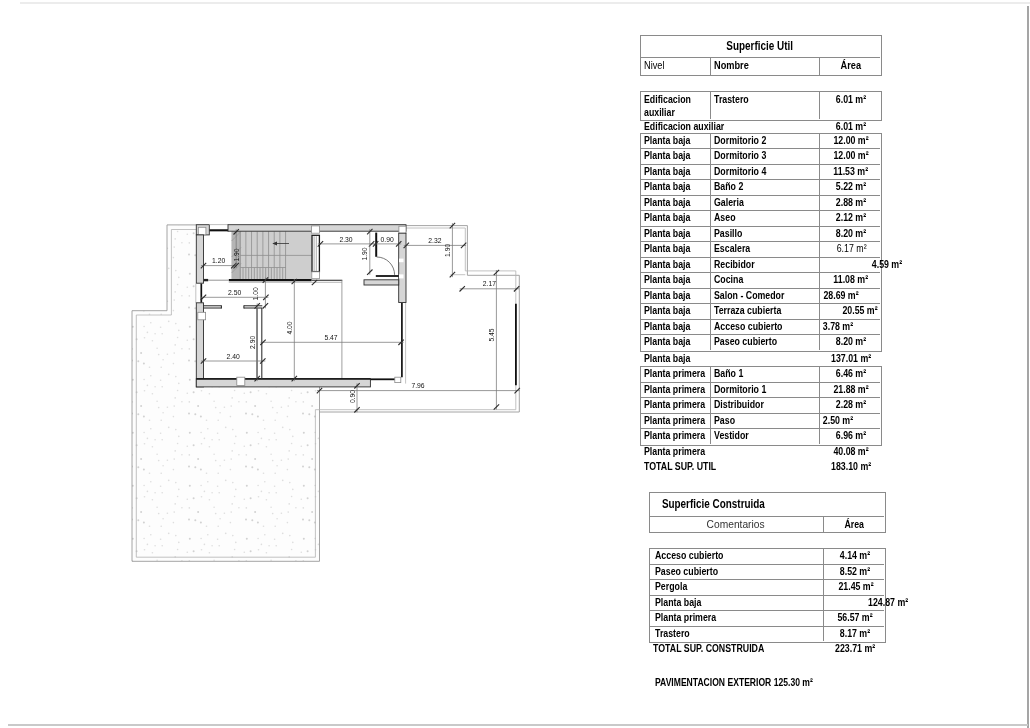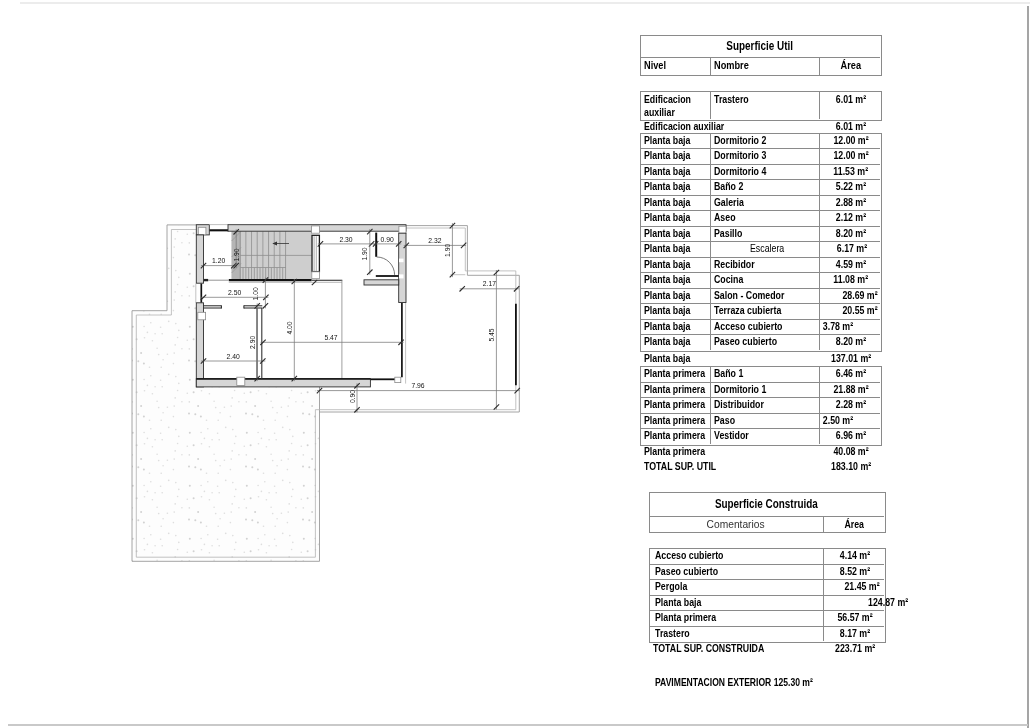--- a/index.html
+++ b/index.html
@@ -186,21 +186,21 @@
 <line x1="514.5" y1="393.3" x2="519.9000000000001" y2="387.90000000000003" stroke="#2a2a2a" stroke-width="1.1"></line>
 <text x="418" y="388.20000000000005" font-size="8" fill="#111" text-anchor="middle" textLength="13.2" lengthAdjust="spacingAndGlyphs">7.96</text>
 <line x1="357" y1="383.3" x2="357" y2="412.3" stroke="#777" stroke-width="0.75"></line>
 <line x1="354.3" y1="388.5" x2="359.7" y2="383.1" stroke="#2a2a2a" stroke-width="1.1"></line>
 <line x1="354.3" y1="412.5" x2="359.7" y2="407.1" stroke="#2a2a2a" stroke-width="1.1"></line>
 <text x="354.8" y="396.5" font-size="8" fill="#111" text-anchor="middle" textLength="13.2" lengthAdjust="spacingAndGlyphs" transform="rotate(-90 354.8 396.5)">0.90</text>
 <line x1="311.8" y1="285.2" x2="317.2" y2="279.8" stroke="#2a2a2a" stroke-width="1.1"></line>
 </svg>
 <div style="position:absolute;left:639.7px;top:35.2px;width:240.69999999999993px;height:38.8px;border:1px solid #8a8a8a;"></div>
 <div style="position:absolute;left:639.7px;top:35.2px;width:240.69999999999993px;height:21.6px;border-bottom:1px solid #8a8a8a;font-weight:bold;font-size:12.4px;text-align:center;line-height:22.8px;"><span class="sxc">Superficie Util</span></div>
-<div style="position:absolute;left:643.7px;top:57.4px;height:17.8px;line-height:17.8px;font-weight:bold;font-size:11.5px;"><span class="sx">Nivel</span></div>
+<div style="position:absolute;left:643.7px;top:57.4px;height:17.8px;line-height:17.8px;font-weight:normal;font-size:11.5px;"><span class="sx">Nivel</span></div>
 <div style="position:absolute;left:713.6px;top:57.4px;height:17.8px;line-height:17.8px;font-weight:bold;font-size:11.5px;"><span class="sx">Nombre</span></div>
 <div style="position:absolute;left:819.1px;top:57.4px;width:63.299999999999955px;height:17.8px;line-height:17.8px;text-align:center;font-weight:bold;font-size:11.5px;"><span class="sxc">Área</span></div>
 <div style="position:absolute;left:709.6px;top:57.4px;width:0;height:18.6px;border-left:1px solid #8a8a8a;"></div>
 <div style="position:absolute;left:819.1px;top:57.4px;width:0;height:18.6px;border-left:1px solid #8a8a8a;"></div>
 <div style="position:absolute;left:639.7px;top:91.0px;width:240.69999999999993px;height:27.6055px;border:1px solid #8a8a8a;"></div>
 <div style="position:absolute;left:709.6px;top:91.0px;width:0;height:27.6055px;border-left:1px solid #8a8a8a;"></div>
 <div style="position:absolute;left:819.1px;top:91.0px;width:0;height:27.6055px;border-left:1px solid #8a8a8a;"></div>
 <div style="position:absolute;left:643.7px;top:92.8px;font-weight:bold;font-size:11px;line-height:12.9px;"><span class="sx">Edificacion<br>auxiliar</span></div>
 <div style="position:absolute;left:713.6px;top:92.8px;font-weight:bold;font-size:11px;line-height:12.9px;"><span class="sx">Trastero</span></div>
 <div style="position:absolute;left:819.1px;top:92.8px;width:63.299999999999955px;text-align:center;font-weight:bold;font-size:11px;line-height:12.9px;"><span class="sxc">6.01 m²</span></div>
@@ -231,34 +231,34 @@
 <div style="position:absolute;left:639.7px;top:210.4px;width:240.69999999999993px;height:0;border-top:1px solid #8a8a8a;"></div>
 <div style="position:absolute;left:643.7px;top:210.4px;height:15.5px;font-weight:bold;font-size:11px;line-height:15.5px;white-space:nowrap;"><span class="sx">Planta baja</span></div>
 <div style="position:absolute;left:713.6px;top:210.4px;height:15.5px;font-weight:bold;font-size:11px;line-height:15.5px;white-space:nowrap;"><span class="sx">Aseo</span></div>
 <div style="position:absolute;left:819.1px;top:210.4px;width:63.299999999999955px;height:15.5px;text-align:center;font-weight:bold;font-size:11px;line-height:15.5px;"><span class="sxc">2.12 m²</span></div>
 <div style="position:absolute;left:639.7px;top:225.9px;width:240.69999999999993px;height:0;border-top:1px solid #8a8a8a;"></div>
 <div style="position:absolute;left:643.7px;top:225.9px;height:15.5px;font-weight:bold;font-size:11px;line-height:15.5px;white-space:nowrap;"><span class="sx">Planta baja</span></div>
 <div style="position:absolute;left:713.6px;top:225.9px;height:15.5px;font-weight:bold;font-size:11px;line-height:15.5px;white-space:nowrap;"><span class="sx">Pasillo</span></div>
 <div style="position:absolute;left:819.1px;top:225.9px;width:63.299999999999955px;height:15.5px;text-align:center;font-weight:bold;font-size:11px;line-height:15.5px;"><span class="sxc">8.20 m²</span></div>
 <div style="position:absolute;left:639.7px;top:241.4px;width:240.69999999999993px;height:0;border-top:1px solid #8a8a8a;"></div>
 <div style="position:absolute;left:643.7px;top:241.4px;height:15.5px;font-weight:bold;font-size:11px;line-height:15.5px;white-space:nowrap;"><span class="sx">Planta baja</span></div>
-<div style="position:absolute;left:713.6px;top:241.4px;height:15.5px;font-weight:normal;font-size:11px;line-height:15.5px;white-space:nowrap;margin-left:36px;"><span class="sx">Escalera</span></div>
-<div style="position:absolute;left:819.1px;top:241.4px;width:66px;height:15.5px;text-align:center;font-weight:bold;font-size:11px;line-height:15.5px;"><span class="sxc">6.17 m²</span></div>
+<div style="position:absolute;left:713.6px;top:241.4px;height:15.5px;font-weight:bold;font-size:11px;line-height:15.5px;white-space:nowrap;"><span class="sx">Escalera</span></div>
+<div style="position:absolute;left:819.1px;top:241.4px;width:66px;height:15.5px;text-align:center;font-weight:normal;font-size:11px;line-height:15.5px;"><span class="sxc">6.17 m²</span></div>
 <div style="position:absolute;left:639.7px;top:256.9px;width:240.69999999999993px;height:0;border-top:1px solid #8a8a8a;"></div>
 <div style="position:absolute;left:643.7px;top:256.9px;height:15.5px;font-weight:bold;font-size:11px;line-height:15.5px;white-space:nowrap;"><span class="sx">Planta baja</span></div>
 <div style="position:absolute;left:713.6px;top:256.9px;height:15.5px;font-weight:bold;font-size:11px;line-height:15.5px;white-space:nowrap;"><span class="sx">Recibidor</span></div>
-<div style="position:absolute;left:819.1px;top:256.9px;width:63.299999999999955px;height:15.5px;text-align:center;font-weight:bold;font-size:11px;line-height:15.5px;"><span class="sxc">4.59 m²</span></div>
+<div style="position:absolute;left:819.1px;top:256.9px;width:63.299999999999955px;height:15.5px;text-align:center;font-weight:bold;font-size:11px;line-height:15.5px;padding-left:36px;"><span class="sxc">4.59 m²</span></div>
 <div style="position:absolute;left:639.7px;top:272.4px;width:240.69999999999993px;height:0;border-top:1px solid #8a8a8a;"></div>
 <div style="position:absolute;left:643.7px;top:272.4px;height:15.5px;font-weight:bold;font-size:11px;line-height:15.5px;white-space:nowrap;"><span class="sx">Planta baja</span></div>
 <div style="position:absolute;left:713.6px;top:272.4px;height:15.5px;font-weight:bold;font-size:11px;line-height:15.5px;white-space:nowrap;"><span class="sx">Cocina</span></div>
 <div style="position:absolute;left:819.1px;top:272.4px;width:63.299999999999955px;height:15.5px;text-align:center;font-weight:bold;font-size:11px;line-height:15.5px;"><span class="sxc">11.08 m²</span></div>
 <div style="position:absolute;left:639.7px;top:287.9px;width:240.69999999999993px;height:0;border-top:1px solid #8a8a8a;"></div>
 <div style="position:absolute;left:643.7px;top:287.9px;height:15.5px;font-weight:bold;font-size:11px;line-height:15.5px;white-space:nowrap;"><span class="sx">Planta baja</span></div>
 <div style="position:absolute;left:713.6px;top:287.9px;height:15.5px;font-weight:bold;font-size:11px;line-height:15.5px;white-space:nowrap;"><span class="sx">Salon - Comedor</span></div>
-<div style="position:absolute;left:819.1px;top:287.9px;width:63.299999999999955px;height:15.5px;text-align:right;font-weight:bold;font-size:11px;line-height:15.5px;"><span class="sxc">28.69 m²</span></div>
+<div style="position:absolute;left:819.1px;top:287.9px;width:63.299999999999955px;height:15.5px;text-align:left;font-weight:bold;font-size:11px;line-height:15.5px;"><span class="sxc">28.69 m²</span></div>
 <div style="position:absolute;left:639.7px;top:303.4px;width:240.69999999999993px;height:0;border-top:1px solid #8a8a8a;"></div>
 <div style="position:absolute;left:643.7px;top:303.4px;height:15.5px;font-weight:bold;font-size:11px;line-height:15.5px;white-space:nowrap;"><span class="sx">Planta baja</span></div>
 <div style="position:absolute;left:713.6px;top:303.4px;height:15.5px;font-weight:bold;font-size:11px;line-height:15.5px;white-space:nowrap;"><span class="sx">Terraza cubierta</span></div>
 <div style="position:absolute;left:819.1px;top:303.4px;width:63.299999999999955px;height:15.5px;text-align:right;font-weight:bold;font-size:11px;line-height:15.5px;"><span class="sxc">20.55 m²</span></div>
 <div style="position:absolute;left:639.7px;top:318.9px;width:240.69999999999993px;height:0;border-top:1px solid #8a8a8a;"></div>
 <div style="position:absolute;left:643.7px;top:318.9px;height:15.5px;font-weight:bold;font-size:11px;line-height:15.5px;white-space:nowrap;"><span class="sx">Planta baja</span></div>
 <div style="position:absolute;left:713.6px;top:318.9px;height:15.5px;font-weight:bold;font-size:11px;line-height:15.5px;white-space:nowrap;"><span class="sx">Acceso cubierto</span></div>
 <div style="position:absolute;left:819.1px;top:318.9px;width:63.299999999999955px;height:15.5px;text-align:left;font-weight:bold;font-size:11px;line-height:15.5px;"><span class="sxc">3.78 m²</span></div>
 <div style="position:absolute;left:639.7px;top:334.4px;width:240.69999999999993px;height:0;border-top:1px solid #8a8a8a;"></div>
 <div style="position:absolute;left:643.7px;top:334.4px;height:15.5px;font-weight:bold;font-size:11px;line-height:15.5px;white-space:nowrap;"><span class="sx">Planta baja</span></div>
@@ -286,34 +286,34 @@
 <div style="position:absolute;left:819.1px;top:412.7px;width:63.299999999999955px;height:15.5px;text-align:left;font-weight:bold;font-size:11px;line-height:15.5px;"><span class="sxc">2.50 m²</span></div>
 <div style="position:absolute;left:639.7px;top:428.2px;width:240.69999999999993px;height:0;border-top:1px solid #8a8a8a;"></div>
 <div style="position:absolute;left:643.7px;top:428.2px;height:15.5px;font-weight:bold;font-size:11px;line-height:15.5px;white-space:nowrap;"><span class="sx">Planta primera</span></div>
 <div style="position:absolute;left:713.6px;top:428.2px;height:15.5px;font-weight:bold;font-size:11px;line-height:15.5px;white-space:nowrap;"><span class="sx">Vestidor</span></div>
 <div style="position:absolute;left:819.1px;top:428.2px;width:63.299999999999955px;height:24px;text-align:center;font-weight:bold;font-size:11px;line-height:15.5px;"><span class="sxc">6.96 m²</span></div>
 <div style="position:absolute;left:643.7px;top:444px;height:15.5px;font-weight:bold;font-size:11px;line-height:15.5px;white-space:nowrap;"><span class="sx">Planta primera</span></div>
 <div style="position:absolute;left:819.1px;top:444px;width:63.299999999999955px;height:15.5px;text-align:center;font-weight:bold;font-size:11px;line-height:15.5px;"><span class="sxc">40.08 m²</span></div>
 <div style="position:absolute;left:643.7px;top:458.5px;height:15.5px;font-weight:bold;font-size:11px;line-height:15.5px;white-space:nowrap;"><span class="sx">TOTAL SUP. UTIL</span></div>
 <div style="position:absolute;left:819.1px;top:458.5px;width:63.299999999999955px;height:15.5px;text-align:center;font-weight:bold;font-size:11px;line-height:15.5px;"><span class="sxc">183.10 m²</span></div>
 <div style="position:absolute;left:648.6px;top:491.9px;width:235.69999999999993px;height:39.4px;border:1px solid #8a8a8a;"></div>
-<div style="position:absolute;left:648.6px;top:491.9px;width:235.69999999999993px;height:24.2px;border-bottom:1px solid #8a8a8a;font-weight:bold;font-size:12.4px;text-align:center;line-height:25px;"><span class="sxc">Superficie Construida</span></div>
+<div style="position:absolute;left:648.6px;top:491.9px;width:235.69999999999993px;height:24.2px;border-bottom:1px solid #8a8a8a;font-weight:bold;font-size:12.4px;text-align:left;line-height:25px;"><span class="sxc">Superficie Construida</span></div>
 <div style="position:absolute;left:648.6px;top:517.1px;width:174.39999999999998px;height:15.8px;text-align:center;font-size:11.5px;color:#333;line-height:15.8px;"><span style="display:inline-block;transform:scaleX(0.89);">Comentarios</span></div>
 <div style="position:absolute;left:823px;top:517.1px;width:63.299999999999955px;height:15.8px;text-align:center;font-weight:bold;font-size:11px;line-height:15.8px;"><span class="sxc">Área</span></div>
 <div style="position:absolute;left:823px;top:517.1px;width:0;height:15.9px;border-left:1px solid #8a8a8a;"></div>
 <div style="position:absolute;left:648.6px;top:548px;width:235.69999999999993px;height:93.0px;border:1px solid #8a8a8a;"></div>
 <div style="position:absolute;left:823px;top:548px;width:0;height:93.0px;border-left:1px solid #8a8a8a;"></div>
 <div style="position:absolute;left:654.6px;top:548px;height:15.5px;font-weight:bold;font-size:11px;line-height:15.5px;white-space:nowrap;"><span class="sx">Acceso cubierto</span></div>
 <div style="position:absolute;left:823px;top:548px;width:63.299999999999955px;height:15.5px;text-align:center;font-weight:bold;font-size:11px;line-height:15.5px;"><span class="sxc">4.14 m²</span></div>
 <div style="position:absolute;left:648.6px;top:563.5px;width:235.69999999999993px;height:0;border-top:1px solid #8a8a8a;"></div>
 <div style="position:absolute;left:654.6px;top:563.5px;height:15.5px;font-weight:bold;font-size:11px;line-height:15.5px;white-space:nowrap;"><span class="sx">Paseo cubierto</span></div>
 <div style="position:absolute;left:823px;top:563.5px;width:63.299999999999955px;height:15.5px;text-align:center;font-weight:bold;font-size:11px;line-height:15.5px;"><span class="sxc">8.52 m²</span></div>
 <div style="position:absolute;left:648.6px;top:579.0px;width:235.69999999999993px;height:0;border-top:1px solid #8a8a8a;"></div>
 <div style="position:absolute;left:654.6px;top:579.0px;height:15.5px;font-weight:bold;font-size:11px;line-height:15.5px;white-space:nowrap;"><span class="sx">Pergola</span></div>
-<div style="position:absolute;left:823px;top:579.0px;width:55px;height:15.5px;text-align:center;font-weight:bold;font-size:11px;line-height:15.5px;padding-left:12px;"><span class="sxc">21.45 m²</span></div>
+<div style="position:absolute;left:823px;top:579.0px;width:55px;height:15.5px;text-align:right;font-weight:bold;font-size:11px;line-height:15.5px;"><span class="sxc">21.45 m²</span></div>
 <div style="position:absolute;left:648.6px;top:594.5px;width:235.69999999999993px;height:0;border-top:1px solid #8a8a8a;"></div>
 <div style="position:absolute;left:654.6px;top:594.5px;height:15.5px;font-weight:bold;font-size:11px;line-height:15.5px;white-space:nowrap;"><span class="sx">Planta baja</span></div>
 <div style="position:absolute;left:823px;top:594.5px;width:63.299999999999955px;height:15.5px;text-align:center;font-weight:bold;font-size:11px;line-height:15.5px;padding-left:33px;"><span class="sxc">124.87 m²</span></div>
 <div style="position:absolute;left:648.6px;top:610.0px;width:235.69999999999993px;height:0;border-top:1px solid #8a8a8a;"></div>
 <div style="position:absolute;left:654.6px;top:610.0px;height:15.5px;font-weight:bold;font-size:11px;line-height:15.5px;white-space:nowrap;"><span class="sx">Planta primera</span></div>
 <div style="position:absolute;left:823px;top:610.0px;width:63.299999999999955px;height:15.5px;text-align:center;font-weight:bold;font-size:11px;line-height:15.5px;"><span class="sxc">56.57 m²</span></div>
 <div style="position:absolute;left:648.6px;top:625.5px;width:235.69999999999993px;height:0;border-top:1px solid #8a8a8a;"></div>
 <div style="position:absolute;left:654.6px;top:625.5px;height:15.5px;font-weight:bold;font-size:11px;line-height:15.5px;white-space:nowrap;"><span class="sx">Trastero</span></div>
 <div style="position:absolute;left:823px;top:625.5px;width:63.299999999999955px;height:18px;text-align:center;font-weight:bold;font-size:11px;line-height:15.5px;"><span class="sxc">8.17 m²</span></div>
 <div style="position:absolute;left:652.6px;top:641.3px;height:15.5px;font-weight:bold;font-size:11px;line-height:15.5px;white-space:nowrap;"><span class="sx">TOTAL SUP. CONSTRUIDA</span></div>

